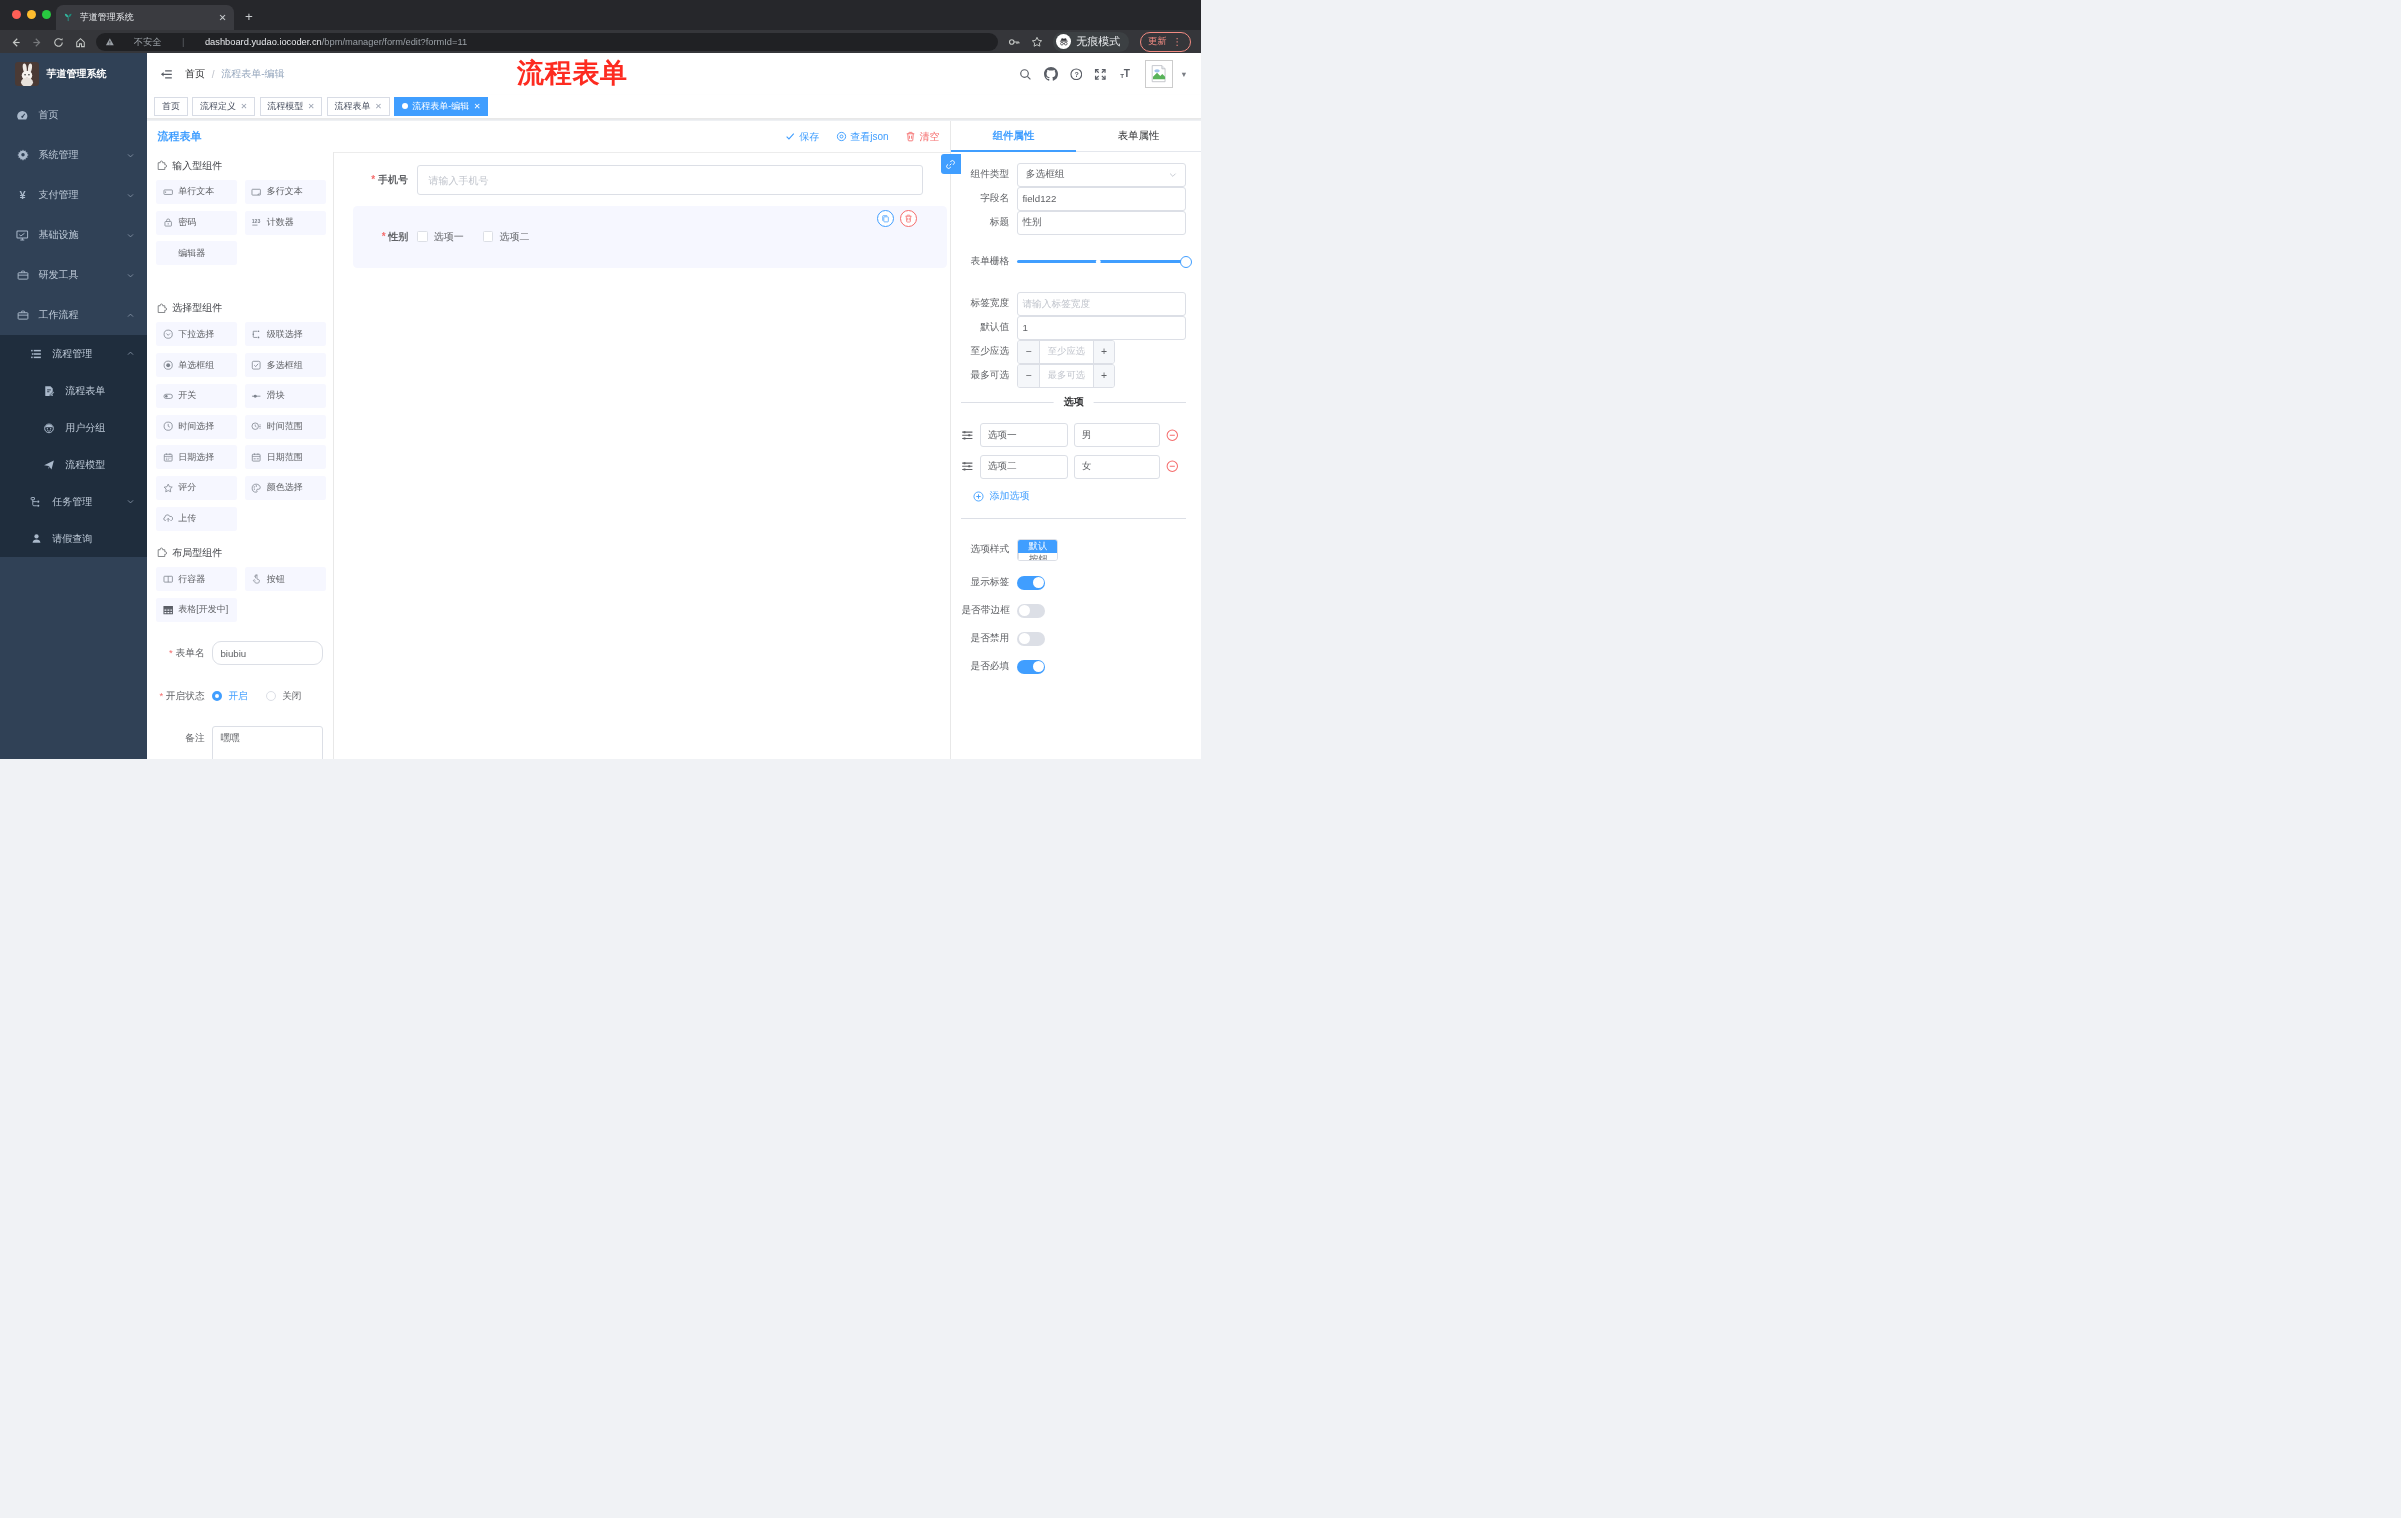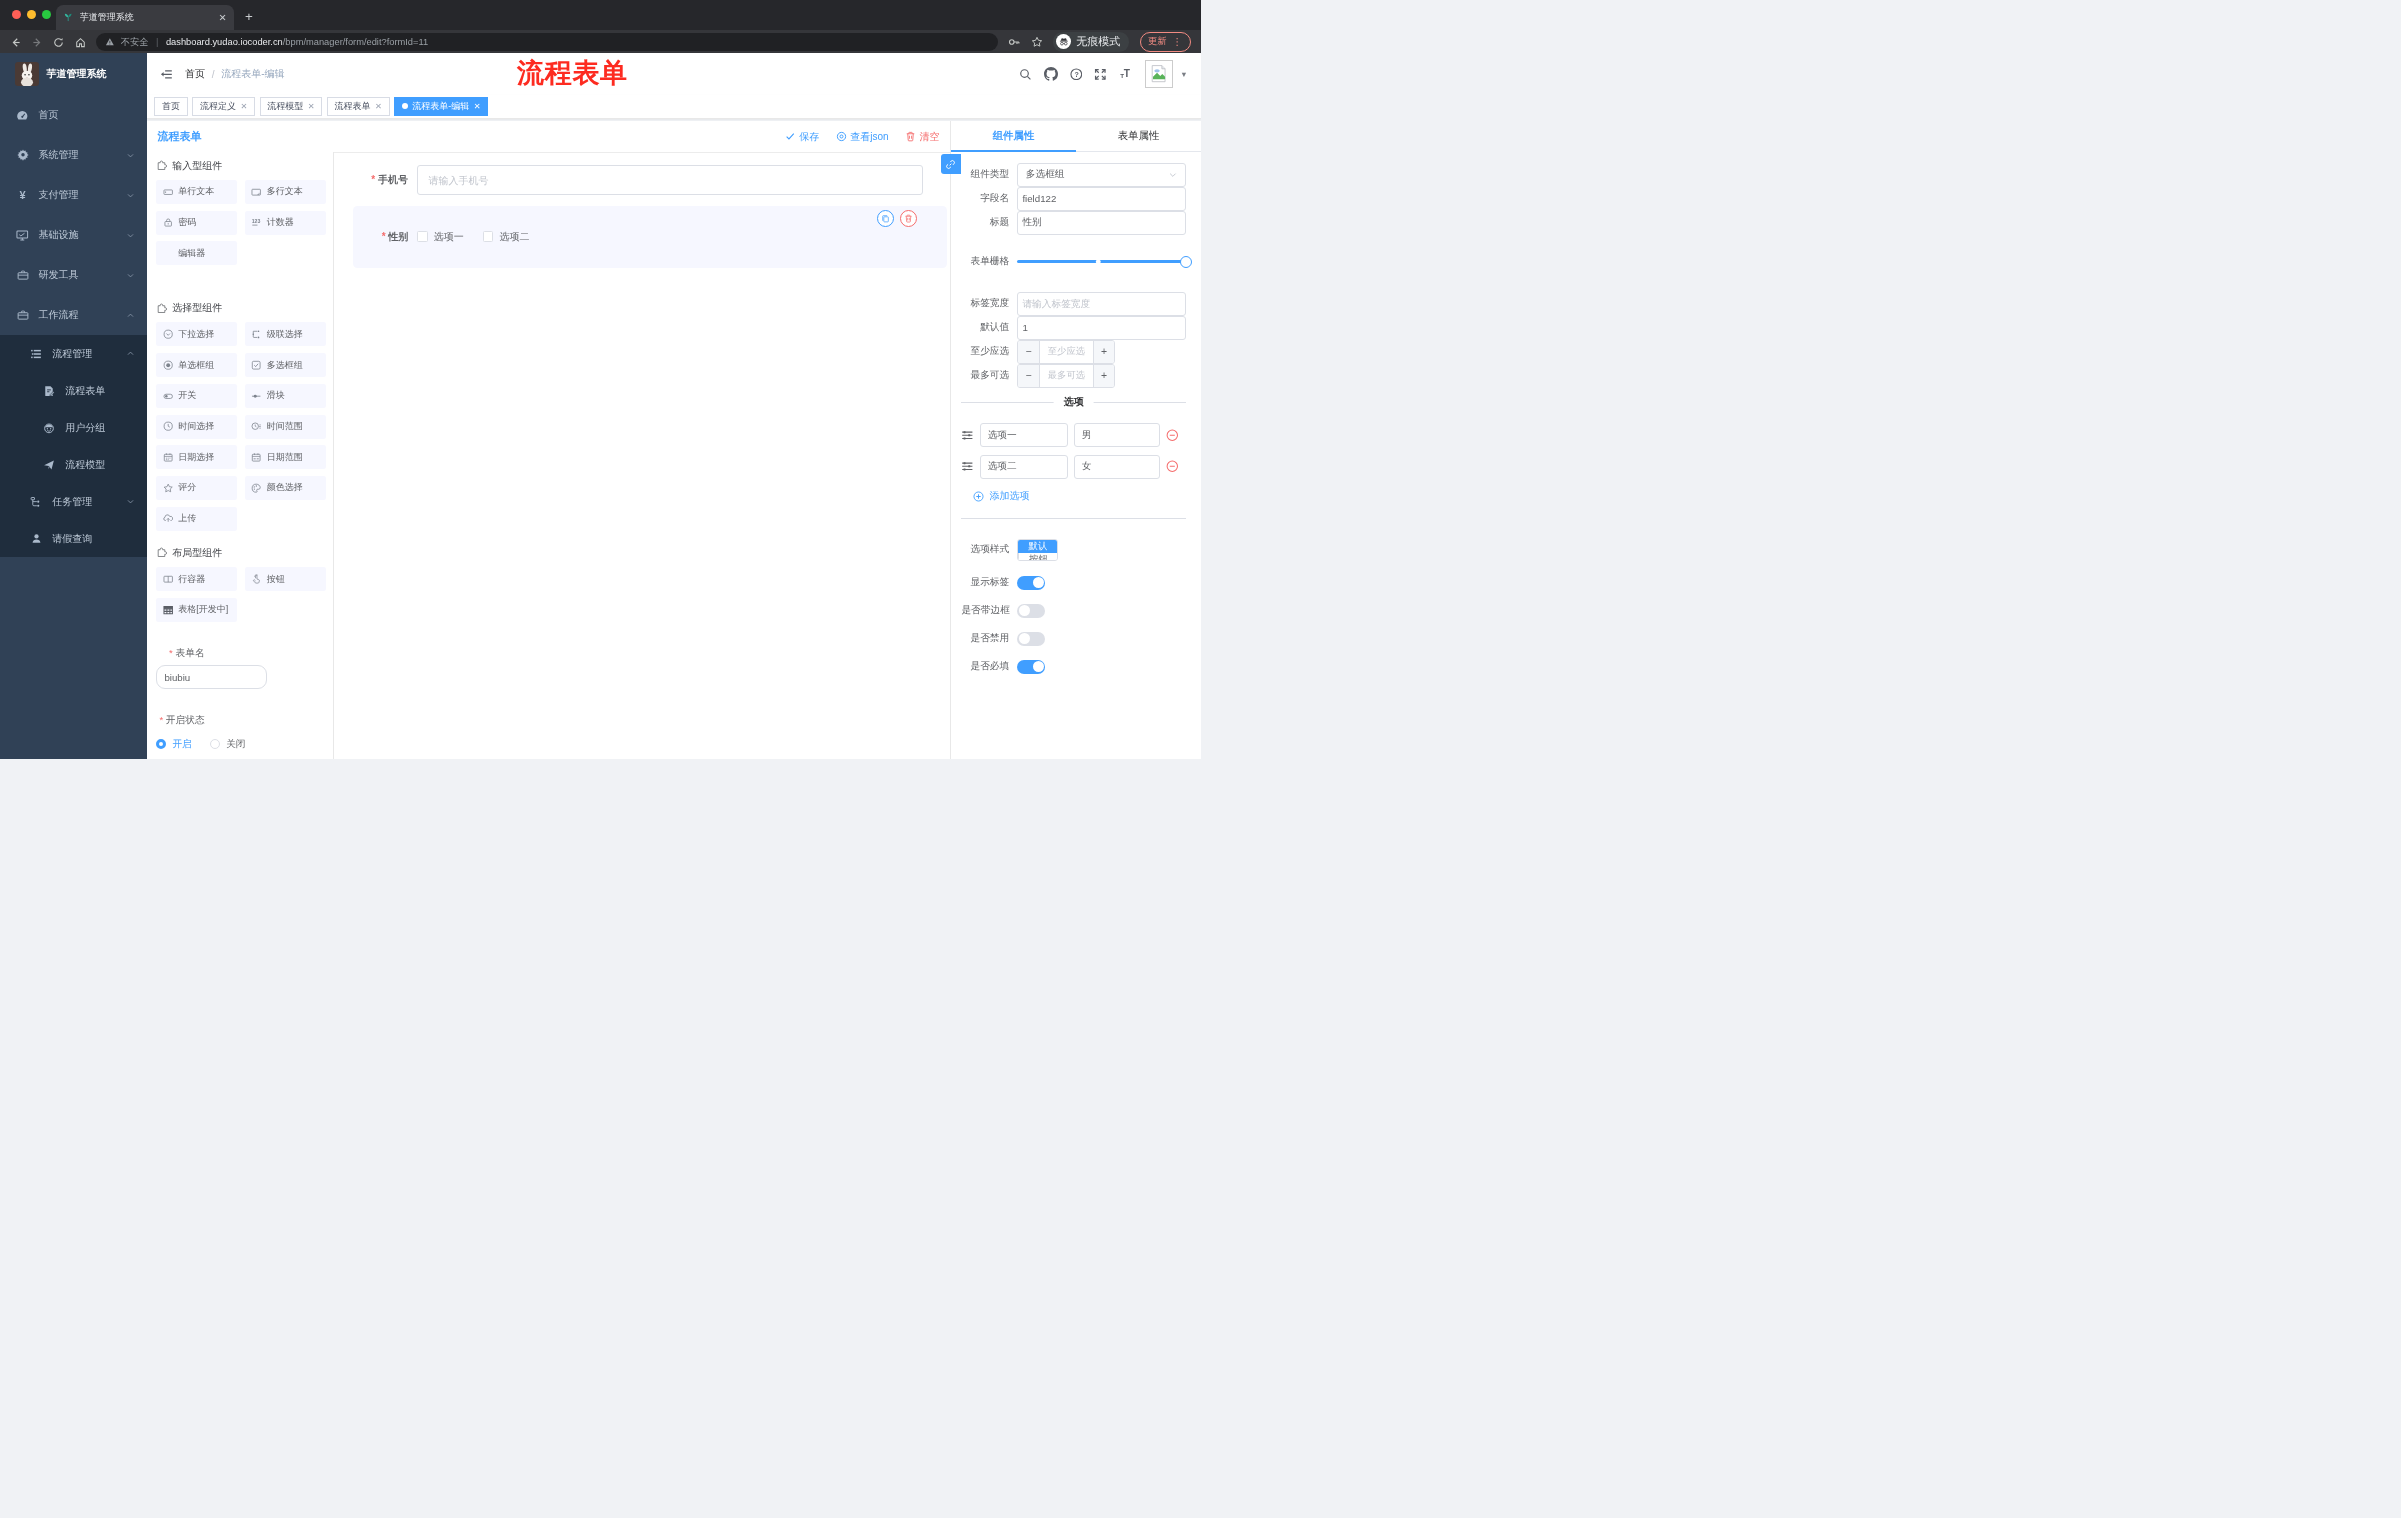--- a/index.html
+++ b/index.html
@@ -15,21 +15,21 @@
   .t-red{background:#ff5f57}.t-yellow{background:#febc2e}.t-green{background:#28c840}
   .btab { position:absolute; left:56px; top:5.2px; width:178px; height:24.5px; background:#3a3b40;
     border-radius:7.4px 7.4px 0 0; display:flex; align-items:center; padding:0 7.4px; gap:6px; }
   .btab .ttl { color:#e8eaed; font-size:9px; flex:1; white-space:nowrap; overflow:hidden; }
   .btab .x { color:#c9cccf; font-size:9.7px; }
   .newtab { position:absolute; left:245px; top:9.7px; color:#c9cccf; font-size:13.4px; line-height:13.4px; }
   .urlrow { height:24px; background:#35363a; display:flex; align-items:center; padding:0 10.4px; gap:10.4px; }
   .navic { color:#c4c7c5; display:flex; align-items:center; }
   .navic.dim { color:#77797c; }
   .addr { flex:1; height:18px; background:#202124; border-radius:9px; display:flex; align-items:center;
-    padding:0 9px; gap:6px; font-size:9.3px; color:#9aa0a6; min-width:0; }
+    padding:0 9px; gap:19px; font-size:9.3px; color:#9aa0a6; min-width:0; }
   .addr .host { color:#e8eaed; }
   .addr .sep { color:#5f6368; margin:0 1.5px; }
   .incog { height:19.3px; background:#3c4043; border-radius:9.7px; display:flex; align-items:center;
     gap:5.2px; padding:0 9px 0 3px; color:#e8eaed; font-size:11px; white-space:nowrap; }
   .incog .cir { width:15px; height:15px; background:#fff; border-radius:50%; display:flex; align-items:center; justify-content:center; }
   .updatebtn { height:19.3px; border:1.1px solid #f28b82; border-radius:10.4px; color:#f28b82; font-size:9.3px;
     display:flex; align-items:center; gap:6px; padding:0 7.4px; white-space:nowrap; }
   .updatebtn .dots { letter-spacing:0; font-size:9.7px; }
 
   
@@ -80,21 +80,21 @@
   
   .components { width:187px; border-right:0.7px solid #e8e8e8; padding:4.5px 7.4px 0 9px; overflow:hidden; flex:none; }
   .sectitle { display:flex; align-items:center; gap:5.2px; color:#43454a; font-size:10px; height:18px; margin-bottom:5.2px; }
   .cgrid { display:grid; grid-template-columns:1fr 1fr; gap:6.7px 7.4px; }
   .citem { height:24px; background:#f6f7ff; border-radius:2.2px; display:flex; align-items:center; gap:4.5px;
     padding:0 3px 0 6.7px; font-size:9px; color:#606266; cursor:grab; white-space:nowrap; overflow:hidden; }
   .citem .cic { width:11px; display:flex; justify-content:center; color:#7d838d; flex:none; }
   .gap1 { height:34px; } .gap2 { height:13.4px; }
 
   .lp-form { margin-top:19.3px; }
-  .lp-row { display:flex; align-items:flex-start; margin-bottom:18.6px;flex-direction:column; }
+  .lp-row { display:flex; align-items:flex-start; margin-bottom:18.6px; }
   .lp-label { width:56px; text-align:right; font-size:9.7px; color:#606266; padding-right:7.4px; line-height:24px; flex:none; white-space:nowrap; }
   .req::before { content:"* "; color:#f56c6c; }
   .lp-input { width:111px; height:24px; border:0.7px solid #dcdfe6; border-radius:9px; font-size:9.7px; color:#606266; padding:0 7.4px;
     font-family:inherit; outline:none; background:#fff; }
   .radio-line { display:flex; align-items:center; gap:6px; line-height:24px; font-size:9.7px; }
   .rdo { width:10.4px; height:10.4px; border-radius:50%; border:0.7px solid #dcdfe6; background:#fff; display:inline-block; }
   .rdo.on { border:3px solid #409eff; }
   .rlbl-on { color:#409eff; margin-right:12px; }
   .rlbl-off { color:#606266; }
   .lp-textarea { width:111px; height:46px; border:0.7px solid #dcdfe6; border-radius:3px; font-size:9.7px; color:#606266;

